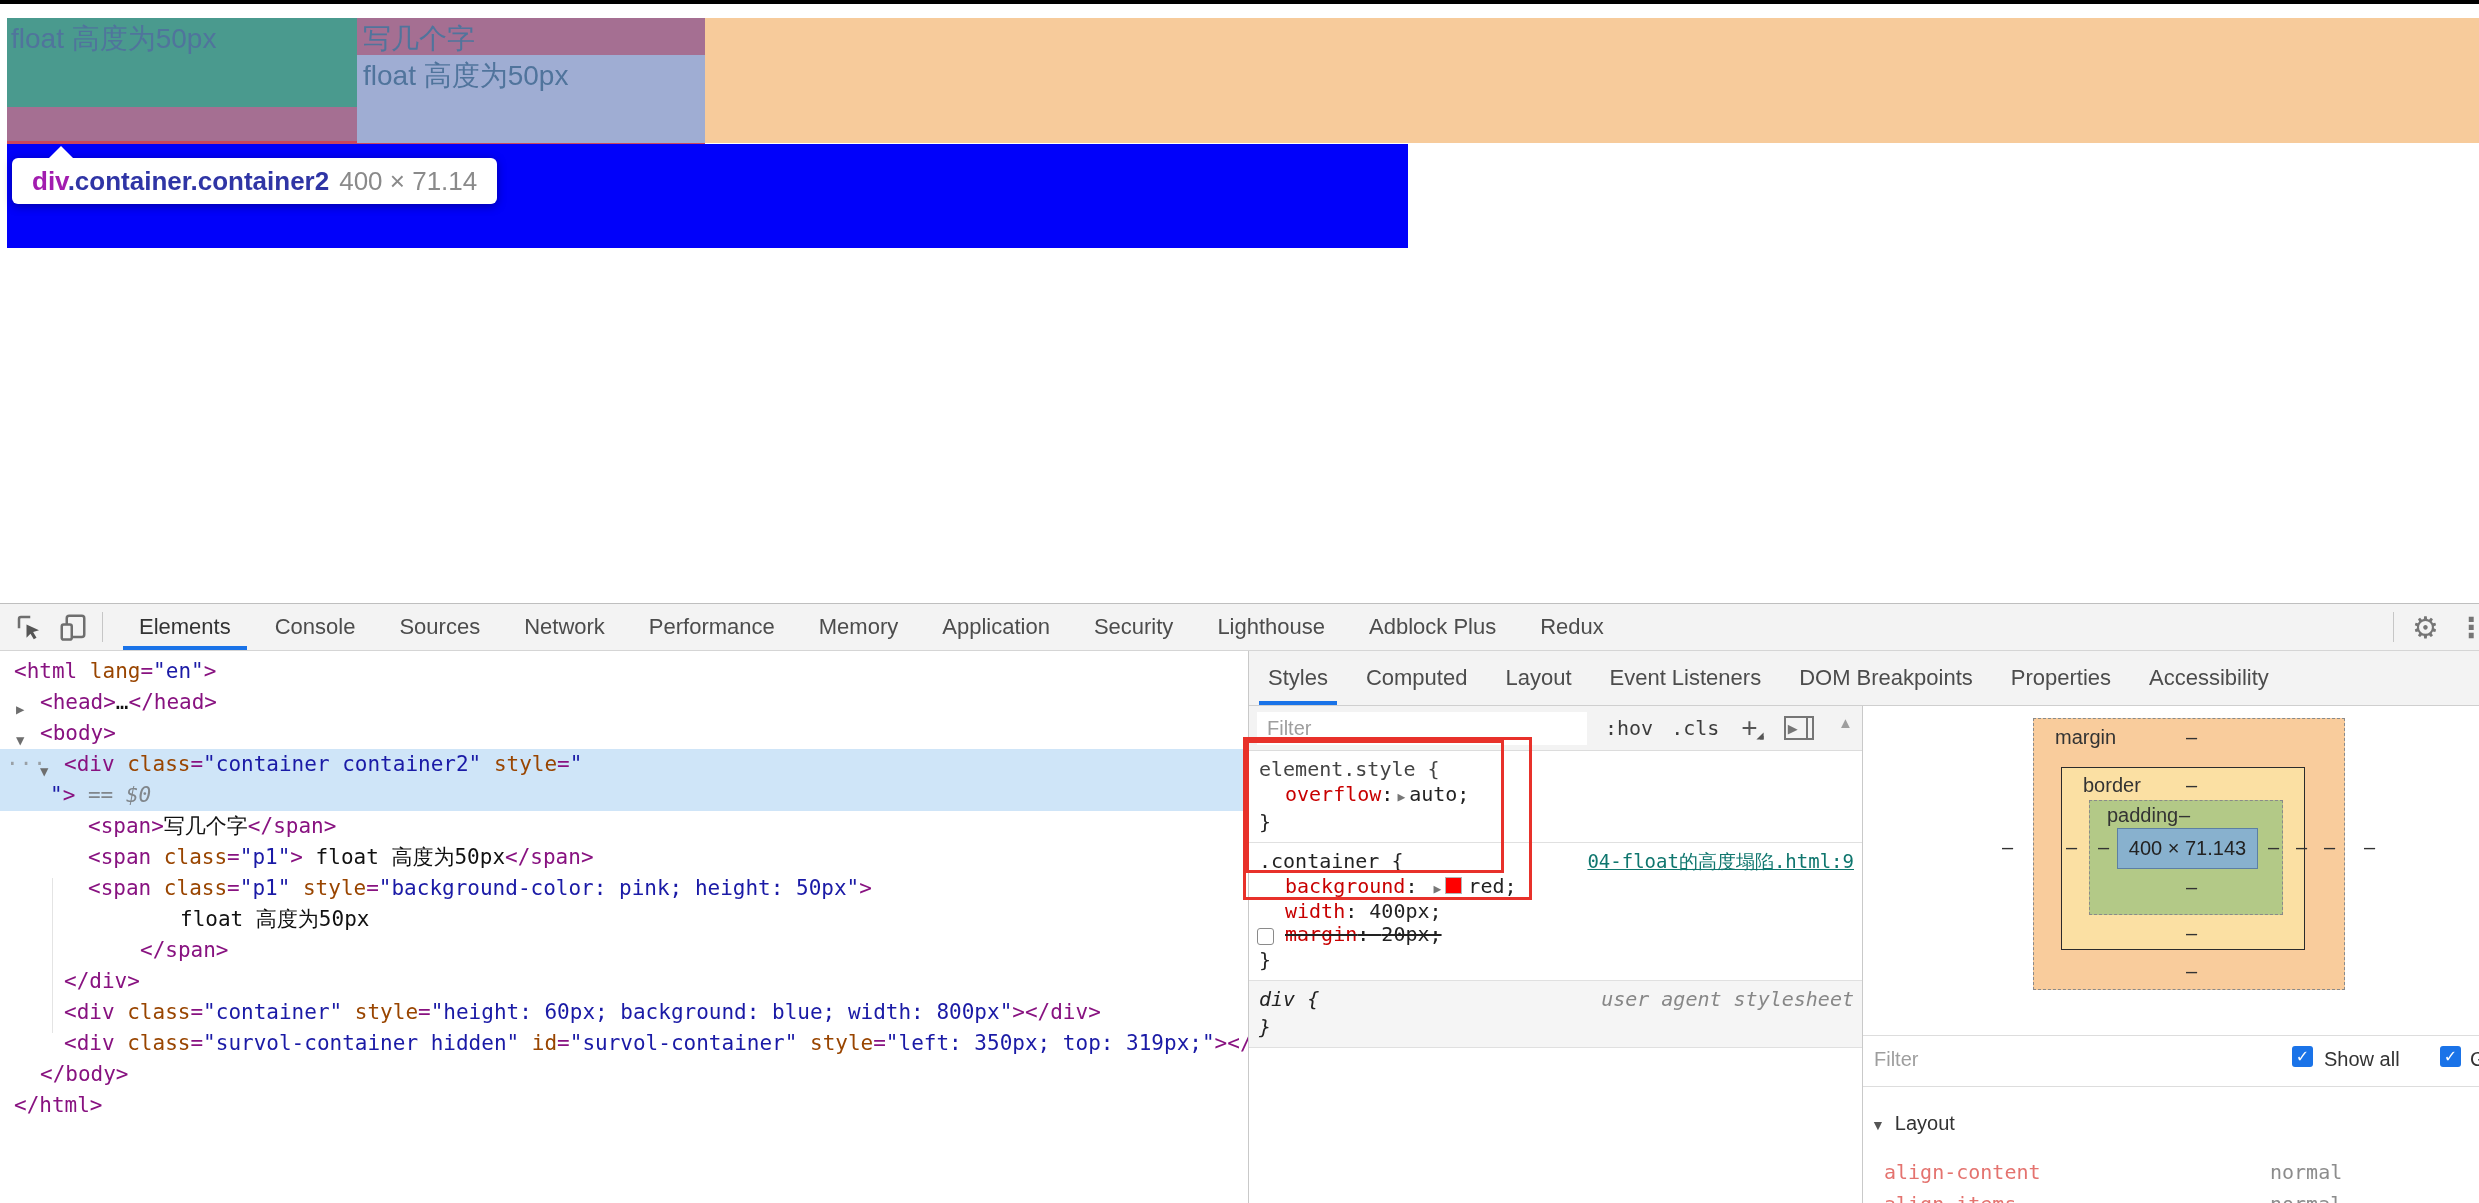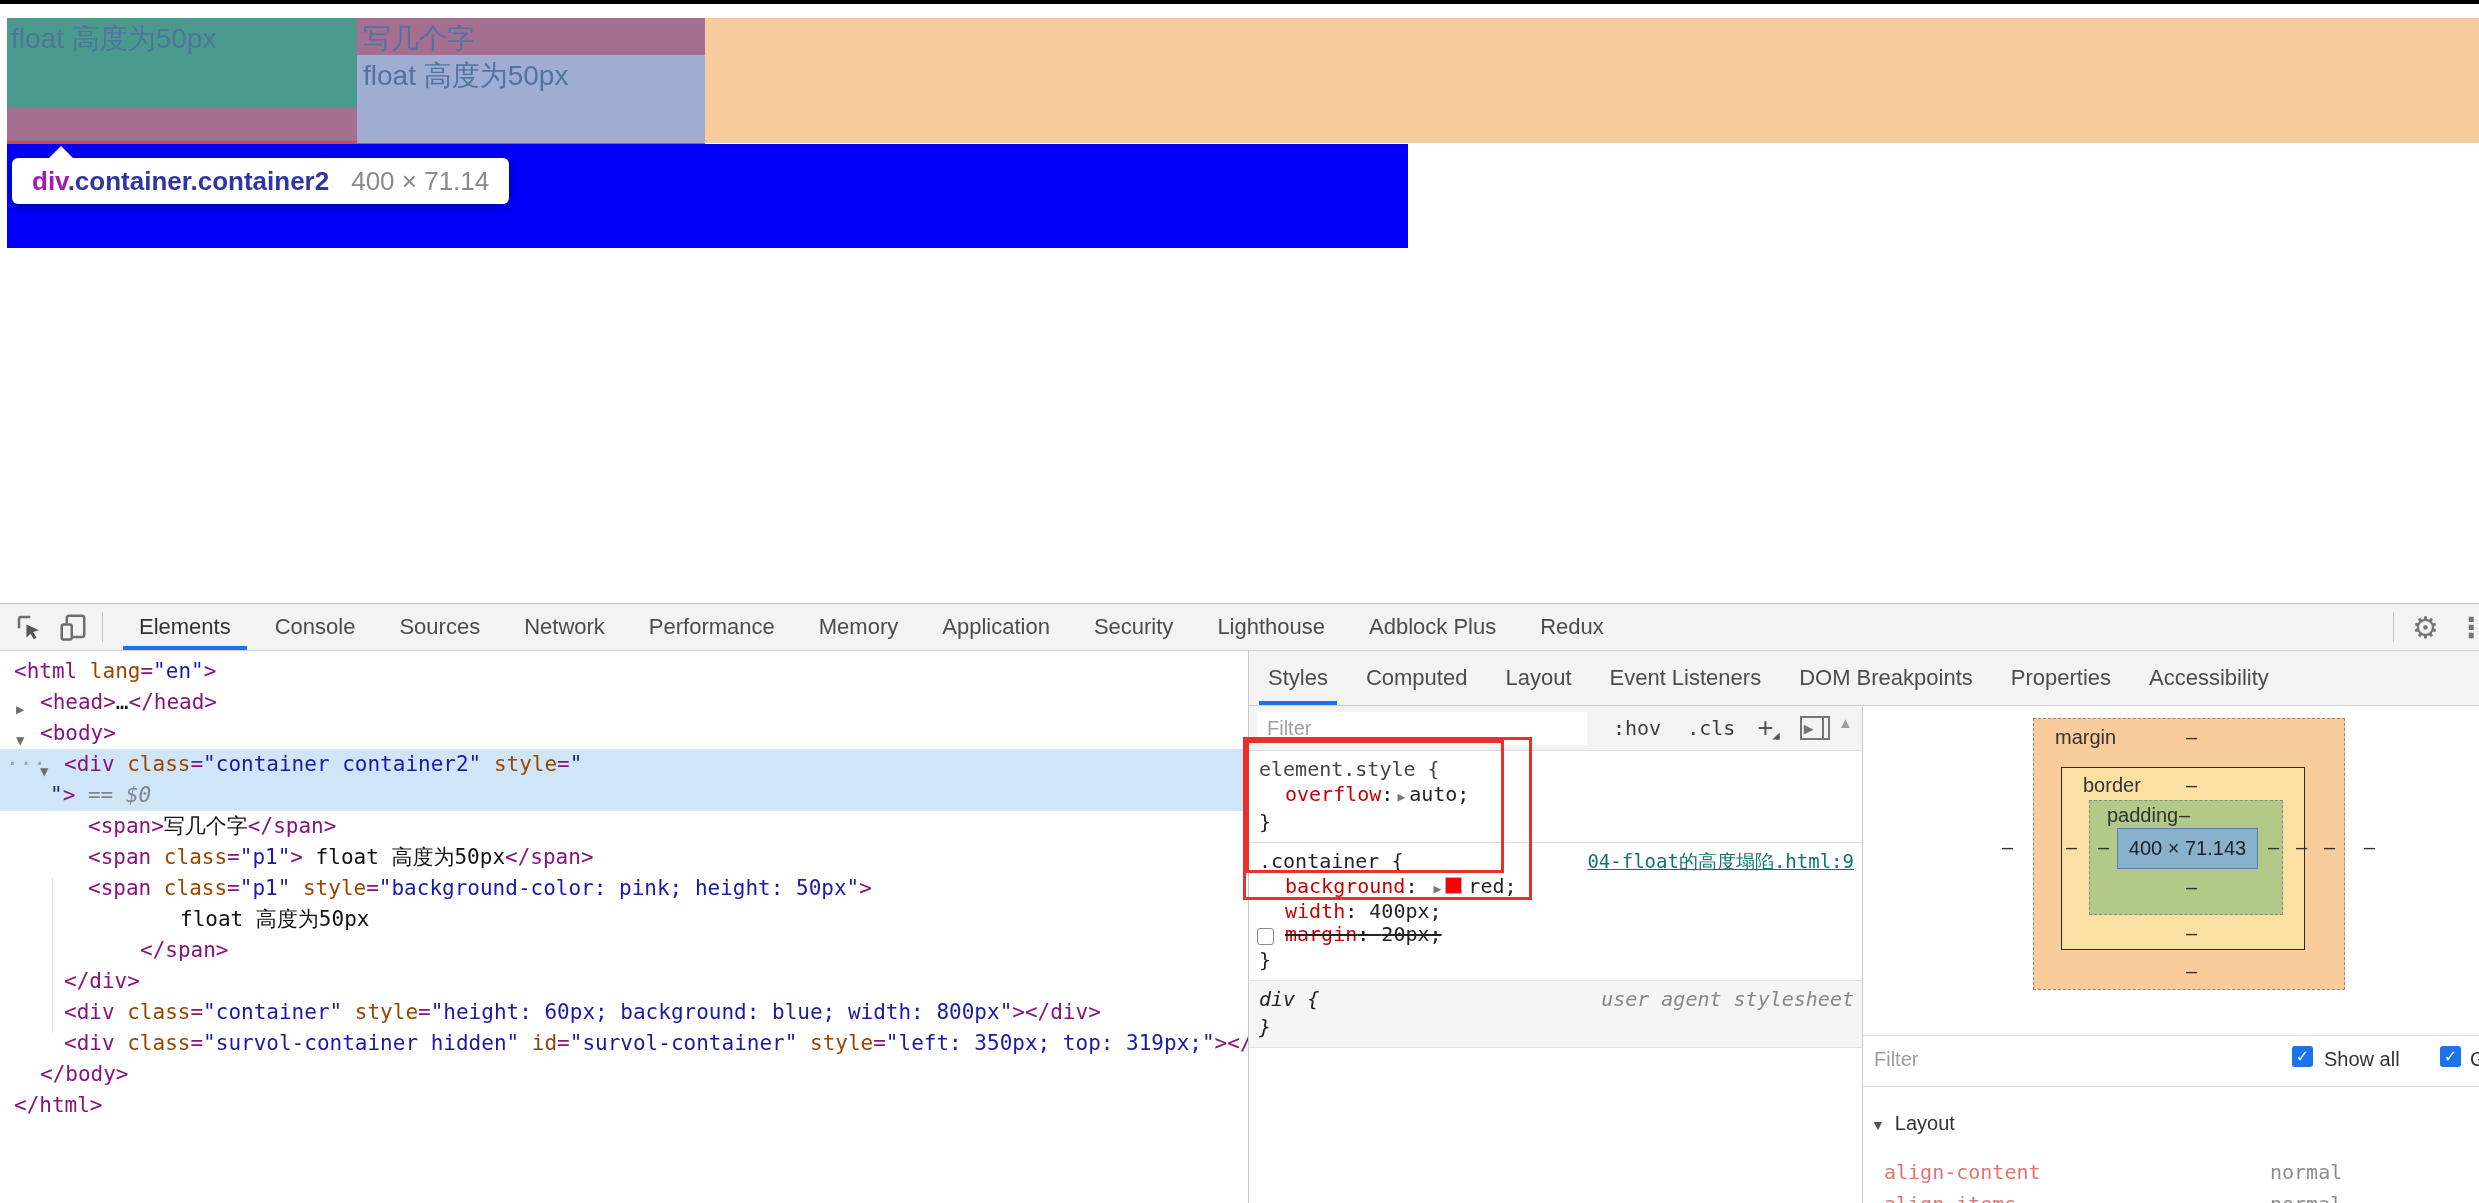--- a/index.html
+++ b/index.html
@@ -9,21 +9,21 @@
   .topbar{position:absolute;left:0;top:0;width:2479px;height:4px;background:#000;}
   .box{position:absolute;font-size:28px;color:#50749c;}
   .teal{left:7px;top:18px;width:350px;height:89px;background:#4a9a8e;padding:2px 0 0 4px;box-sizing:border-box;}
   .pink-under{left:7px;top:107px;width:350px;height:36px;background:#a56f92;}
   .red-line{left:7px;top:141px;width:698px;height:3px;background:#c9475f;}
   .mauve-top{left:357px;top:18px;width:348px;height:37px;background:#a56f92;padding:2px 0 0 6px;box-sizing:border-box;}
   .bluegray{left:357px;top:55px;width:348px;height:88px;background:#9fadd3;padding:2px 0 0 6px;box-sizing:border-box;}
   .orange{left:705px;top:18px;width:1774px;height:125px;background:#f7cb9b;}
   .bluebar{left:7px;top:144px;width:1401px;height:104px;background:#0101fa;}
   .tooltip{position:absolute;left:12px;top:158px;height:46px;background:#fff;border-radius:6px;
-           box-shadow:0 2px 10px rgba(0,0,0,.35);display:flex;align-items:center;gap:22px;
+           box-shadow:0 2px 10px rgba(0,0,0,.35);display:flex;align-items:center;gap:10px;
            padding:0 20px;font-size:26px;white-space:nowrap;}
   .tooltip .caret{position:absolute;left:36px;top:-12px;width:0;height:0;
            border-left:13px solid transparent;border-right:13px solid transparent;border-bottom:13px solid #fff;}
   .tt-sel{font-weight:bold;}
   .tt-tag{color:#a21caf;}
   .tt-classes{color:#2f35a5;}
   .tt-size{color:#8a8a8a;}
   
   .dt-tabbar{position:absolute;left:0;top:603px;width:2479px;height:48px;background:#f3f3f3;
              border-top:1px solid #bfbfbf;border-bottom:1px solid #d5d5d5;box-sizing:border-box;
@@ -57,21 +57,21 @@
   .sb-tabs{position:absolute;left:1249px;top:651px;width:1230px;height:55px;background:#f3f3f3;
            border-bottom:1px solid #cfcfcf;box-sizing:border-box;display:flex;align-items:stretch;overflow:hidden;}
   .sb-tab{display:flex;align-items:center;padding:0 19px;font-size:22px;color:#4c4c4c;position:relative;white-space:nowrap;}
   .sb-tab.active::after{content:"";position:absolute;left:10px;right:10px;bottom:0;height:4px;background:#1a73e8;}
   
   .styles-toolbar{position:absolute;left:1249px;top:706px;width:613px;height:45px;background:#f3f3f3;
                   border-bottom:1px solid #dcdcdc;box-sizing:border-box;display:flex;align-items:center;}
   .filter-input{width:330px;height:33px;background:#fff;border:none;margin-left:8px;font-size:20px;color:#333;
                 padding:0 10px;box-sizing:border-box;font-family:"Liberation Sans",sans-serif;}
   .filter-input::placeholder{color:#9e9e9e;}
-  .tb-txt{font-family:"DejaVu Sans Mono","Liberation Mono",monospace;font-size:20px;color:#3c3c3c;margin-left:26px;}
+  .tb-txt{font-family:"DejaVu Sans Mono","Liberation Mono",monospace;font-size:20px;color:#3c3c3c;margin-left:18px;}
   .tb-plus{font-size:28px;color:#555;margin-left:22px;position:relative;line-height:20px;}
   .tb-plus::after{content:"";position:absolute;right:-8px;bottom:-4px;border-left:6px solid transparent;border-top:6px solid transparent;border-bottom:6px solid #555;border-right:6px solid #555;transform:scale(.6);}
   .tb-pseudo{width:30px;height:24px;border:2px solid #757575;margin-left:26px;display:flex;align-items:center;box-sizing:border-box;}
   .tb-pseudo .pg{font-size:13px;color:#757575;margin-left:2px;}
   .tb-pseudo .pl{width:2px;height:100%;background:#757575;margin-left:auto;margin-right:4px;}
   .sb-scroll-up{position:absolute;left:1838px;top:714px;font-size:15px;color:#9e9e9e;}
   .styles-body{position:absolute;left:1249px;top:751px;width:613px;height:452px;background:#fff;overflow:hidden;
                font-family:"DejaVu Sans Mono","Liberation Mono",monospace;font-size:20px;color:#222;}
   .rule{padding:4px 0 6px 0;}
   .rule-line{line-height:28px;padding-left:10px;position:relative;white-space:nowrap;}

